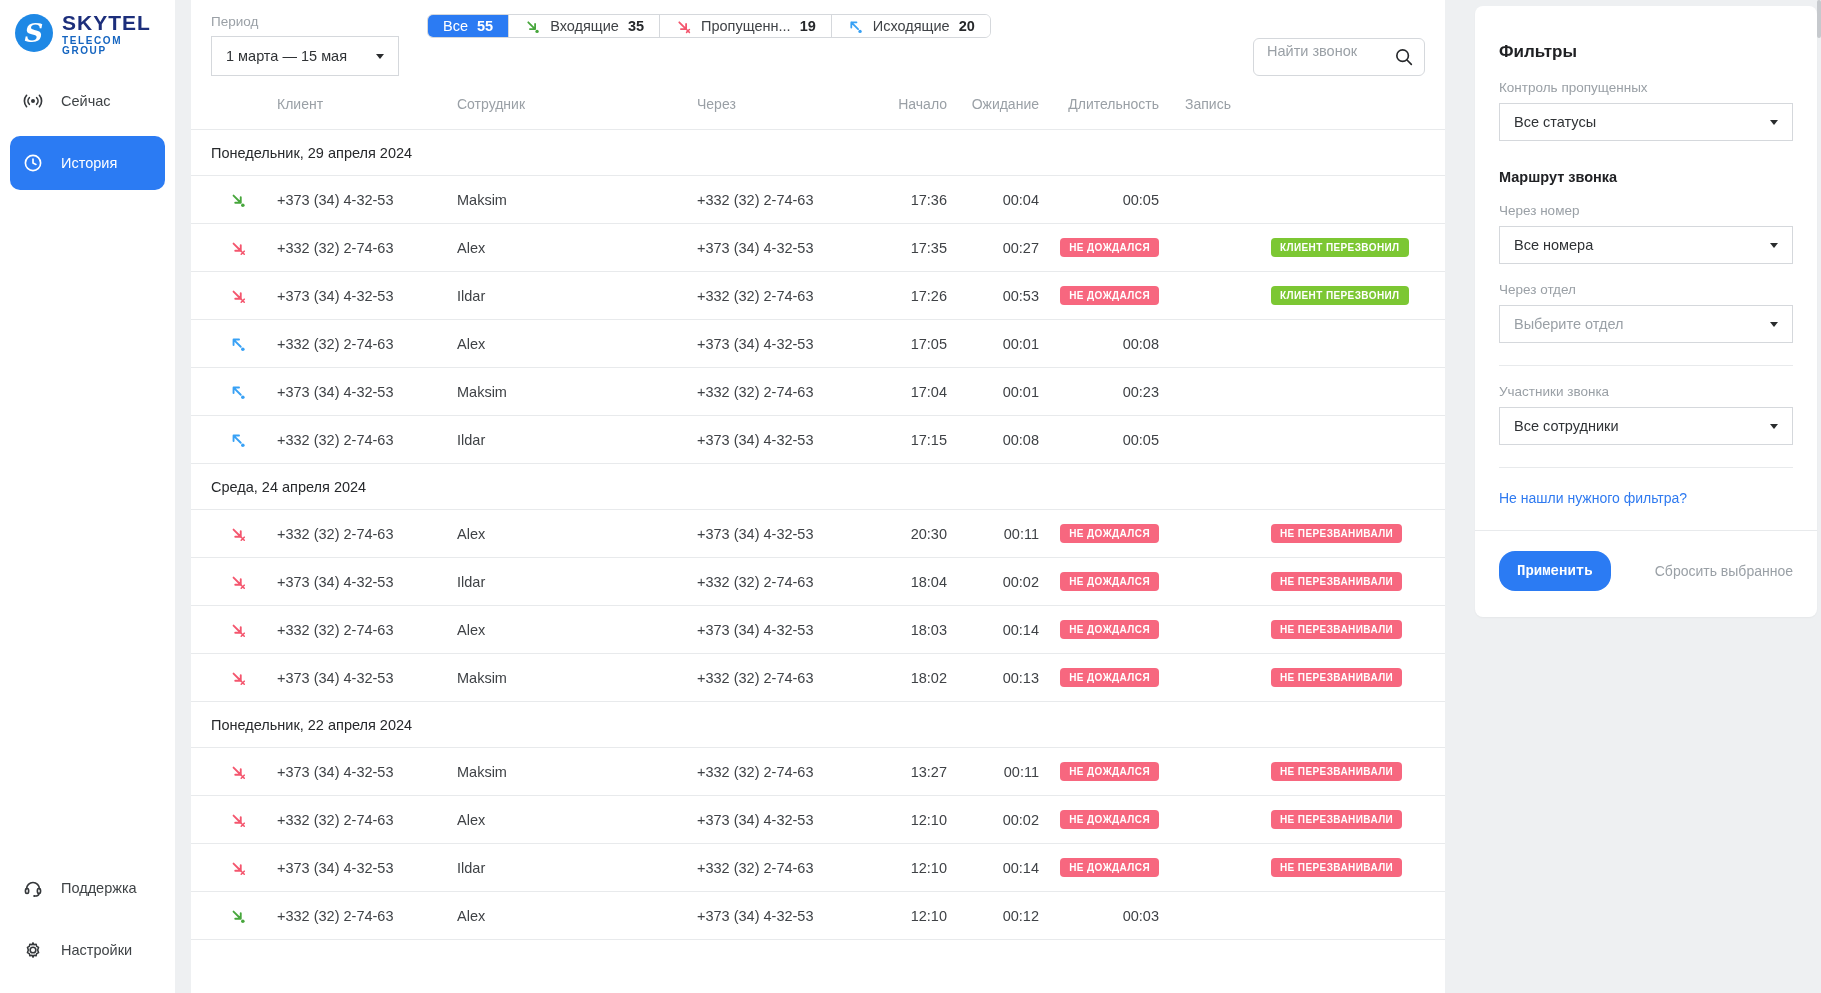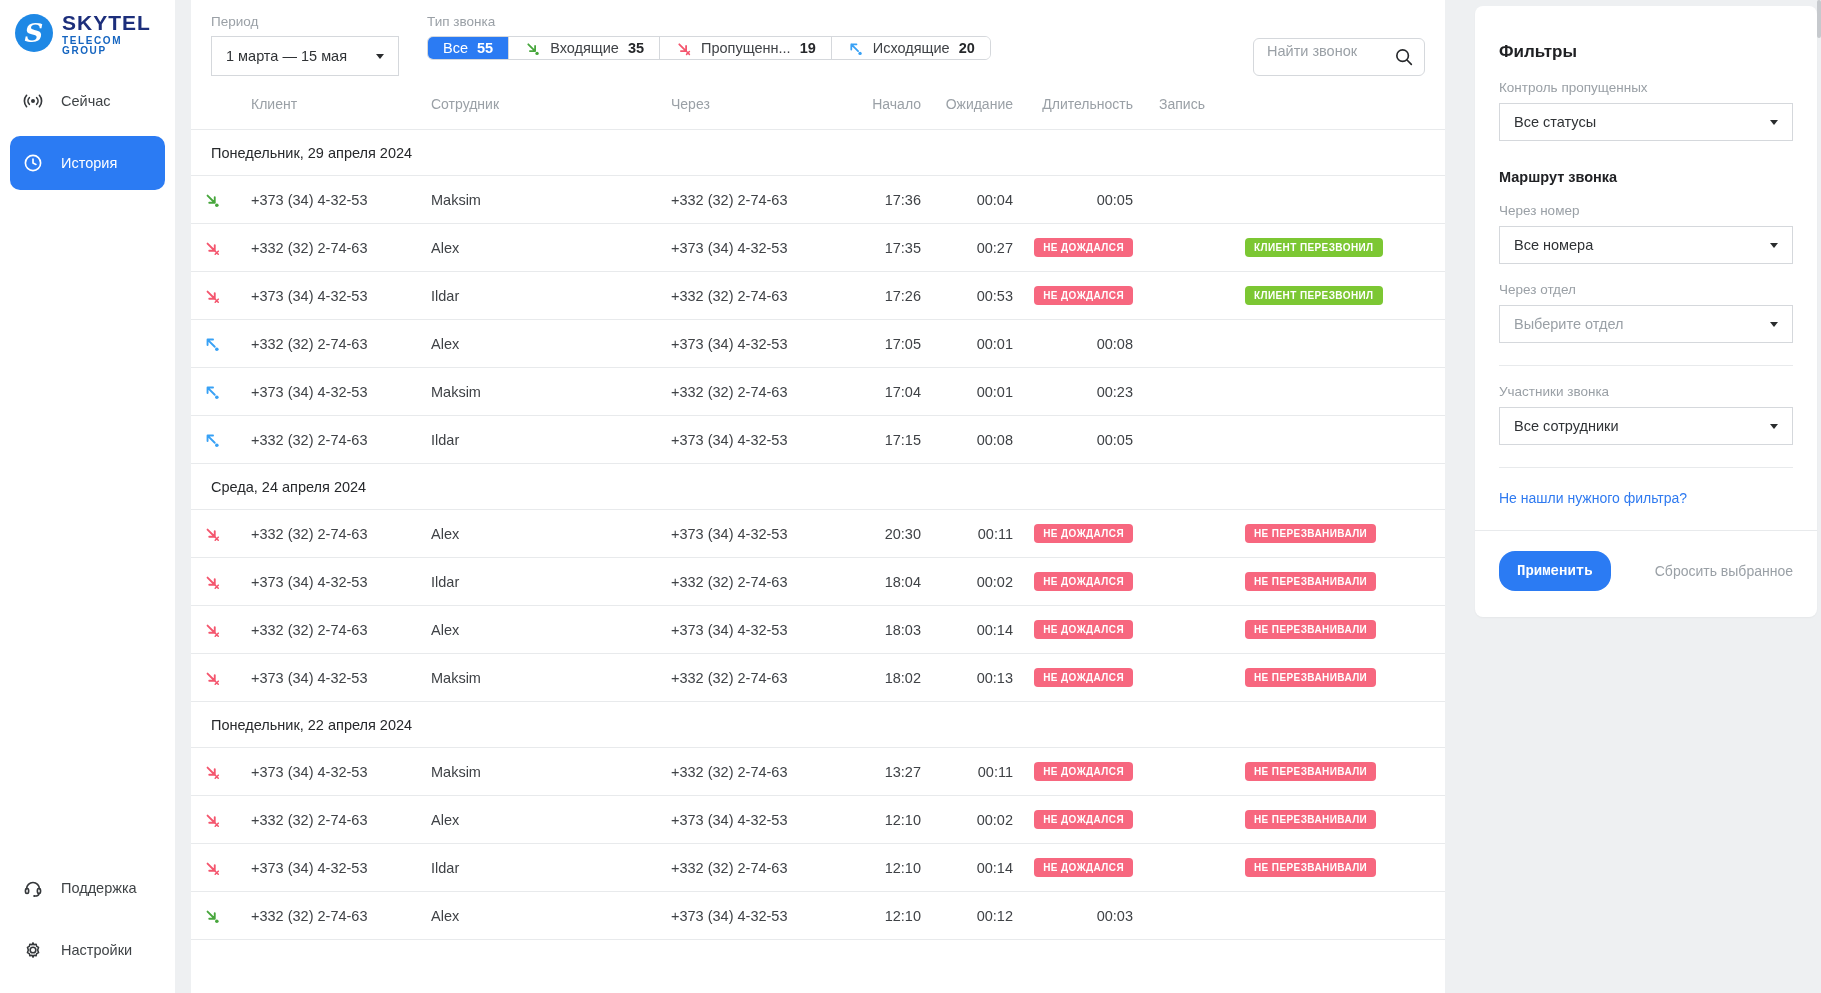--- a/index.html
+++ b/index.html
@@ -58,21 +58,21 @@
     width:172px; height:38px; border:1px solid #d5d8dc; border-radius:6px;
     padding:0 36px 12px 13px; font-size:14.5px; color:#2f3235; outline:none; font-family:inherit;
   }
   .search input::placeholder { color:#9aa0a6; }
   .search .mag { position:absolute; right:10px; top:8px; }
 
   
   .trow {
     display:grid;
     grid-template-columns:52px 180px 240px 172px 78px 92px 120px 112px 1fr;
-    align-items:center; padding-left:8px;
+    align-items:center; padding-left:34px;
   }
   .thead-row { height:52px; border-bottom:1px solid #e8eaec; color:#9aa0a6; font-size:14px; margin-top:2px; }
   .num { text-align:right; }
   .c-rec { padding-left:26px; }
   .section-row { height:46px; display:flex; align-items:center; padding-left:20px; border-bottom:1px solid #e8eaec; color:#26282b; font-weight:500; font-size:14.5px; }
   .row { height:48px; border-bottom:1px solid #e8eaec; cursor:pointer; font-size:14.5px; color:#3f4246; }
   .cell { overflow:hidden; white-space:nowrap; }
   .c-icon { display:flex; align-items:center; padding-left:4px; }
   .badge {
     display:inline-block; font-size:10px; font-weight:bold; letter-spacing:.4px;
@@ -184,21 +184,20 @@
   <main class="main">
     <div class="toolbar">
       <div class="tgroup">
         <div class="tlabel">Период</div>
         <button class="select period">
           <span>1 марта — 15 мая</span>
           <i class="caret"></i>
         </button>
       </div>
       <div class="tgroup">
-        <div class="tlabel">Тип звонка</div>
         <div class="segmented" id="tabs">
             <button class="seg active">
               <span class="seg-label">Все</span>
               <span class="seg-count">55</span>
             </button>
             <button class="seg">
               <span style="display: flex;">
                 <svg width="17" height="17" viewBox="0 0 19 19">
                   <path d="M4.8 4.8 L12.4 12.4 M12.4 6.6 V12.4 H6.6" fill="none" stroke="#47a63c" stroke-width="2" stroke-linecap="round" stroke-linejoin="round"></path>
                   <circle cx="14.6" cy="15" r="1.9" fill="#47a63c"></circle>

